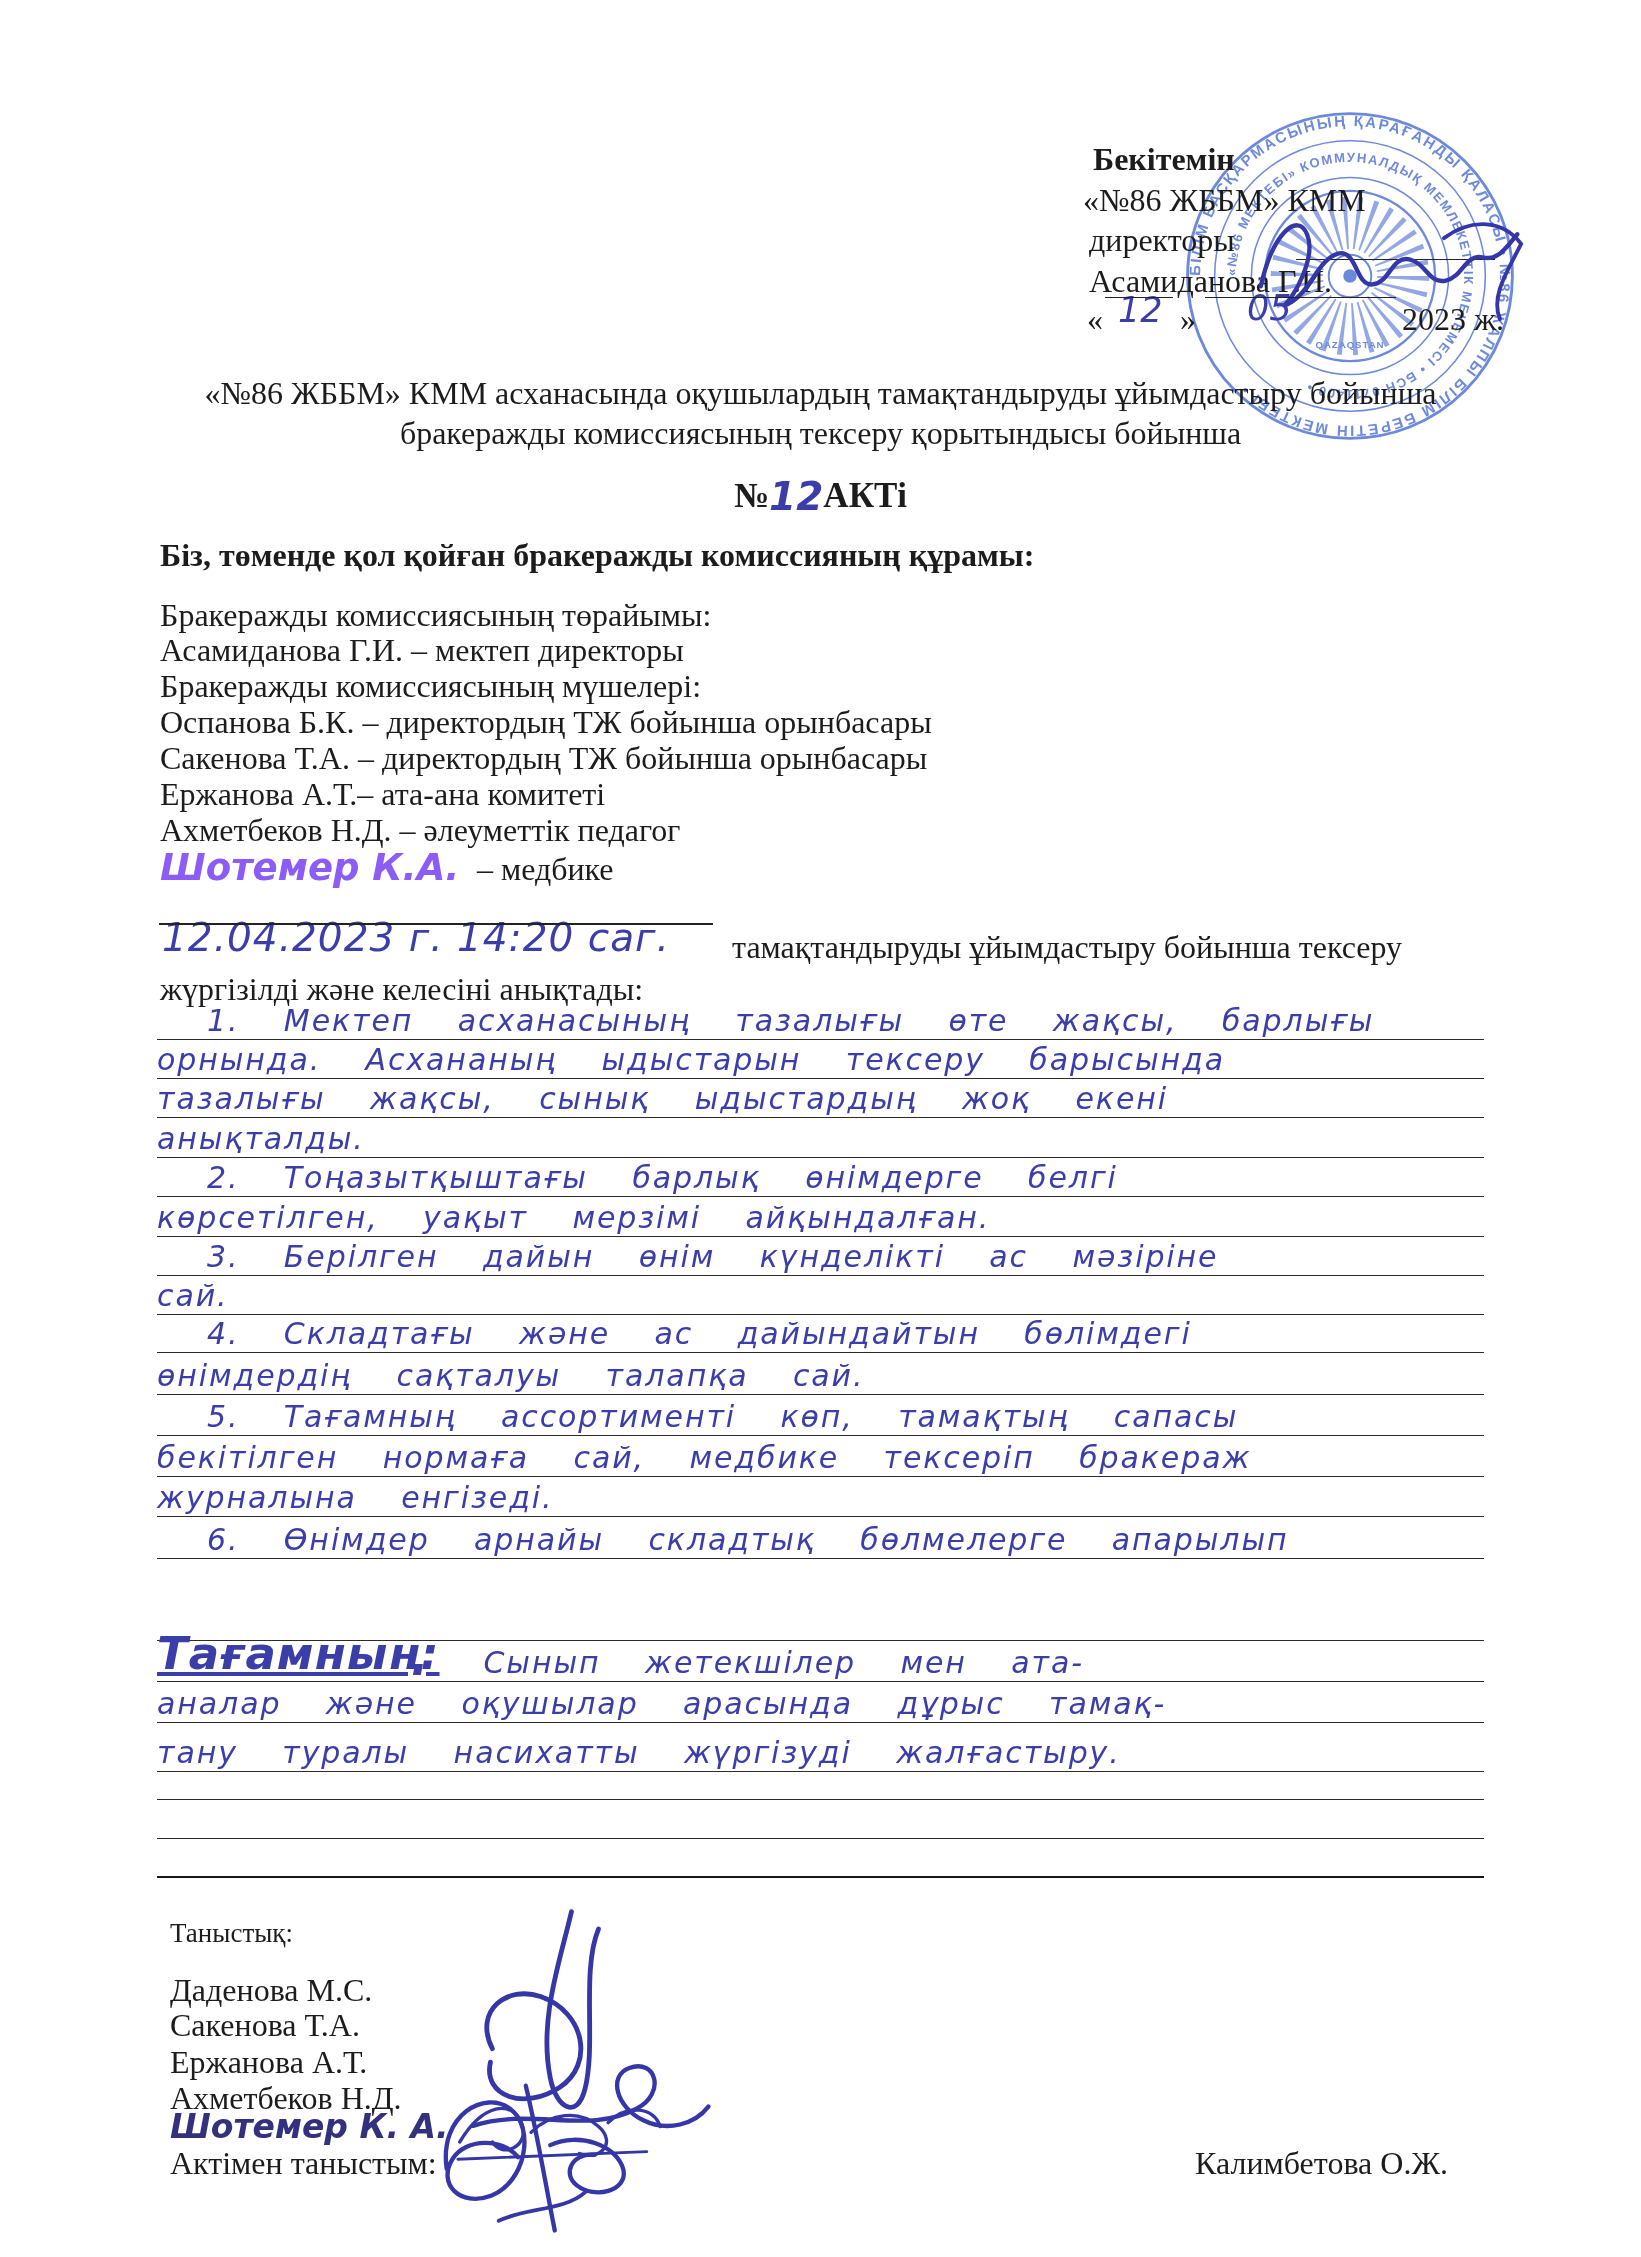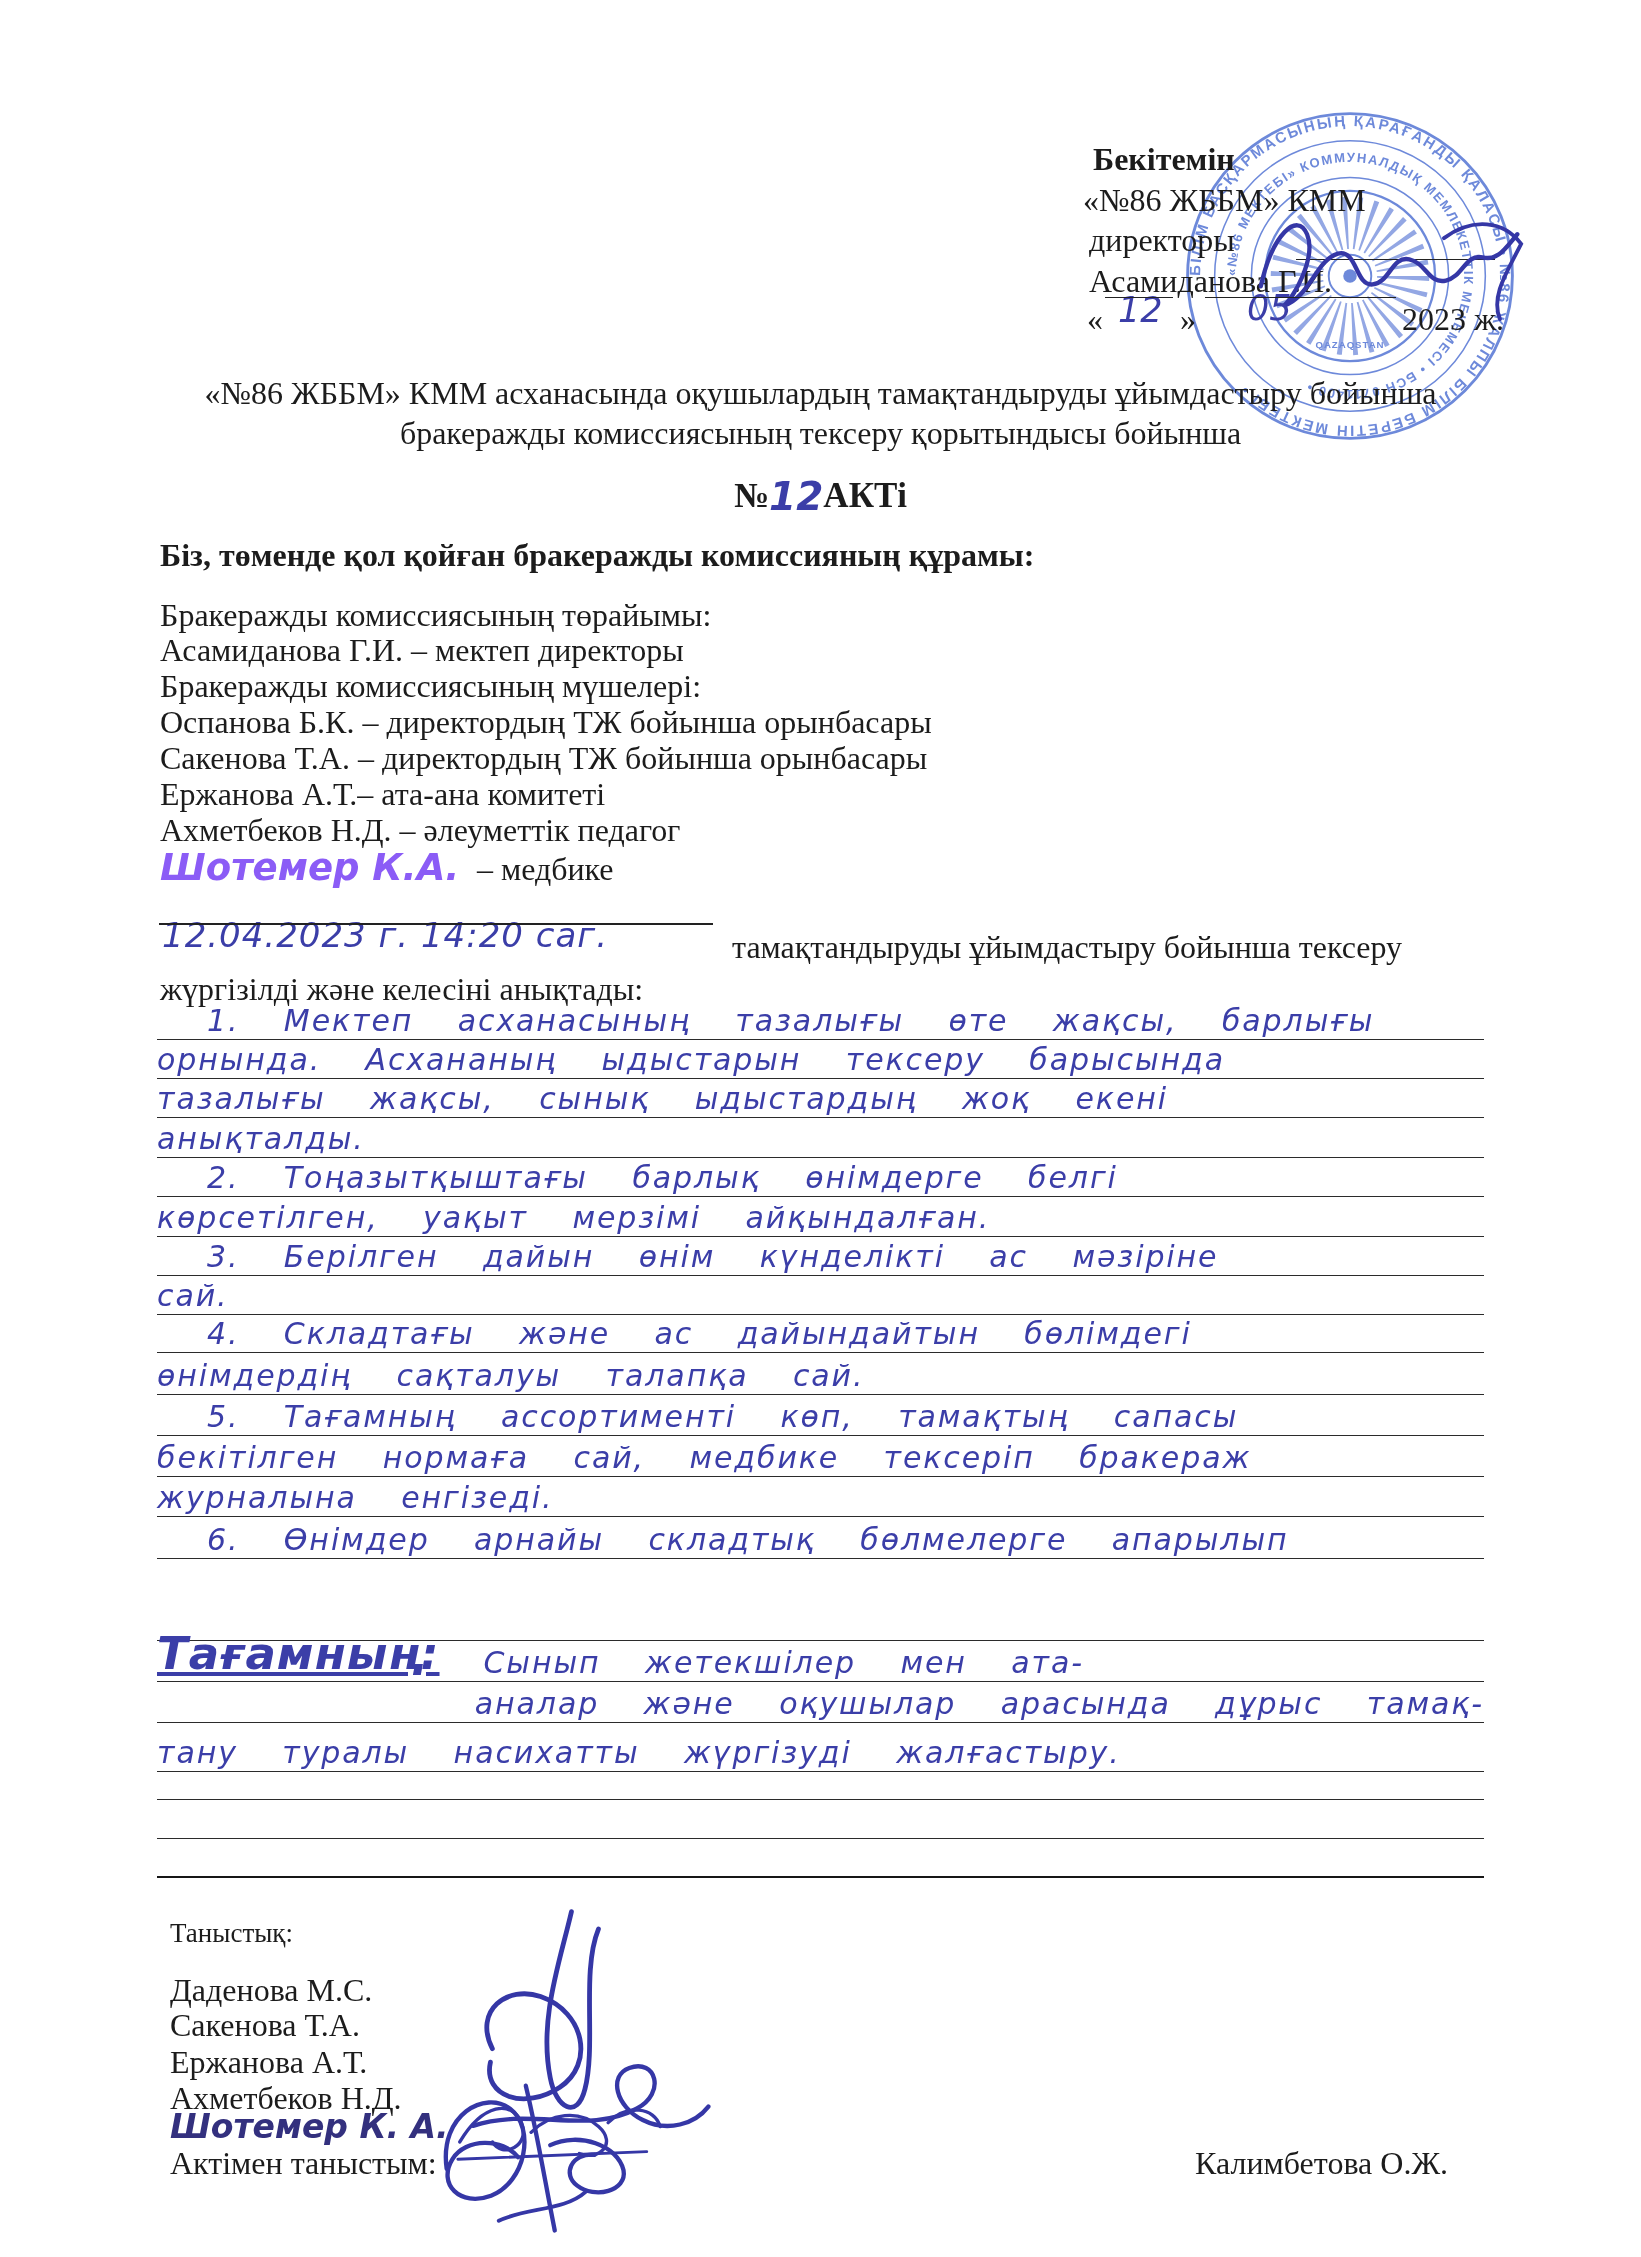--- a/index.html
+++ b/index.html
@@ -3,21 +3,21 @@
 <meta charset="utf-8">
 <style>
   html,body{margin:0;padding:0;background:#e8e8e8;}
   .page{position:relative;width:1641px;height:2257px;background:#ffffff;overflow:hidden;
         font-family:"Liberation Serif", serif;color:#1c1c1c;}
   .abs{position:absolute;white-space:nowrap;}
   .printed{font-size:32px;}
   .bold{font-weight:bold;}
   .center{left:0;width:1641px;text-align:center;}
   .hw{font-family:"DejaVu Sans", sans-serif;font-style:italic;color:#3b3ea8;}
-  .hw-big{font-size:34px;letter-spacing:1px;}
+  .hw-big{font-size:39px;letter-spacing:1px;}
   .fhw{font-size:30px;letter-spacing:1.9px;word-spacing:33px;}
   .rule{position:absolute;left:157px;width:1327px;height:44px;border-bottom:1.9px solid #2b2b2b;
         display:flex;align-items:flex-end;overflow:visible;padding-bottom:1px;box-sizing:border-box;}
   .rule.dark{border-bottom:2.9px solid #161616;}
   .ind{padding-left:50px;text-align:right;}
   .uline{position:absolute;border-bottom:1.9px solid #222;}
   .rec-label{font-size:45px;font-weight:bold;text-decoration:underline;letter-spacing:1px;word-spacing:3.9px;}
   .rec-rest{margin-left:44px;}
   svg.sig{position:absolute;overflow:visible;}
   svg.sig path{fill:none;stroke:#3537a6;stroke-linecap:round;}
@@ -144,21 +144,21 @@
       <span class="hw fhw ind">6.  Өнімдер  арнайы  складтық  бөлмелерге  апарылып</span>
     </div>
   <div class="rule" style="top:1597px;">
       <span class="hw fhw"></span>
     </div>
 
   <div class="rule" style="top:1638px;">
     <span class="hw rec-label">Тағамның:</span>
     <span class="hw fhw rec-rest">Сынып  жетекшілер  мен  ата-</span>
   </div>
-  <div class="rule" style="top:1679px;justify-content:flex-end;">
+  <div class="rule" style="top:1679px;">
       <span class="hw fhw">аналар  және  оқушылар  арасында  дұрыс  тамақ-</span>
     </div>
   <div class="rule" style="top:1720px;margin-top:8px;">
       <span class="hw fhw">тану  туралы  насихатты  жүргізуді  жалғастыру.</span>
     </div>
   <div class="rule" style="top:1756px;"></div>
   <div class="rule" style="top:1795px;"></div>
   <div class="rule dark" style="top:1834px;"></div>
 
   <div class="abs" style="left:170px;top:1918px;font-size:27px;">Таныстық:</div>

